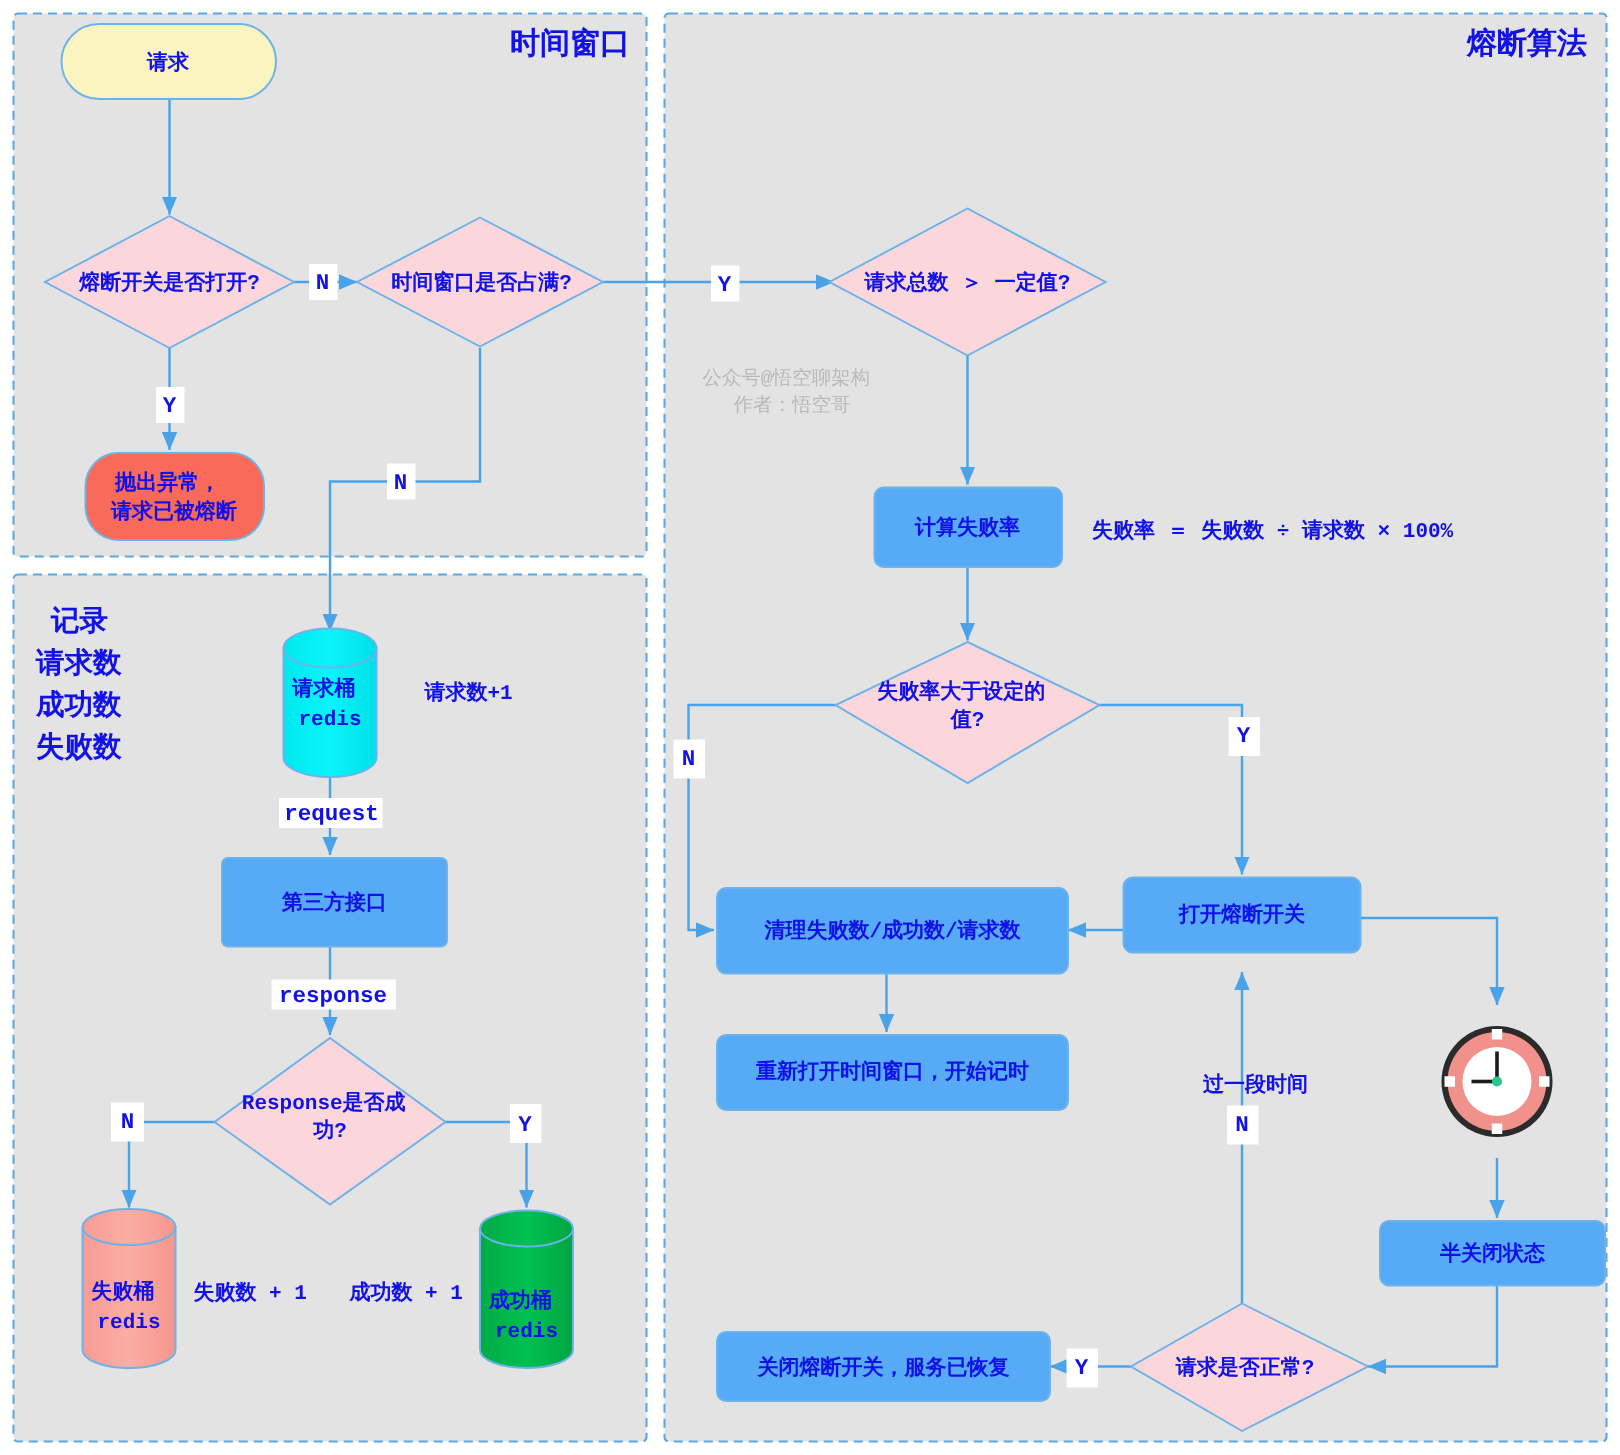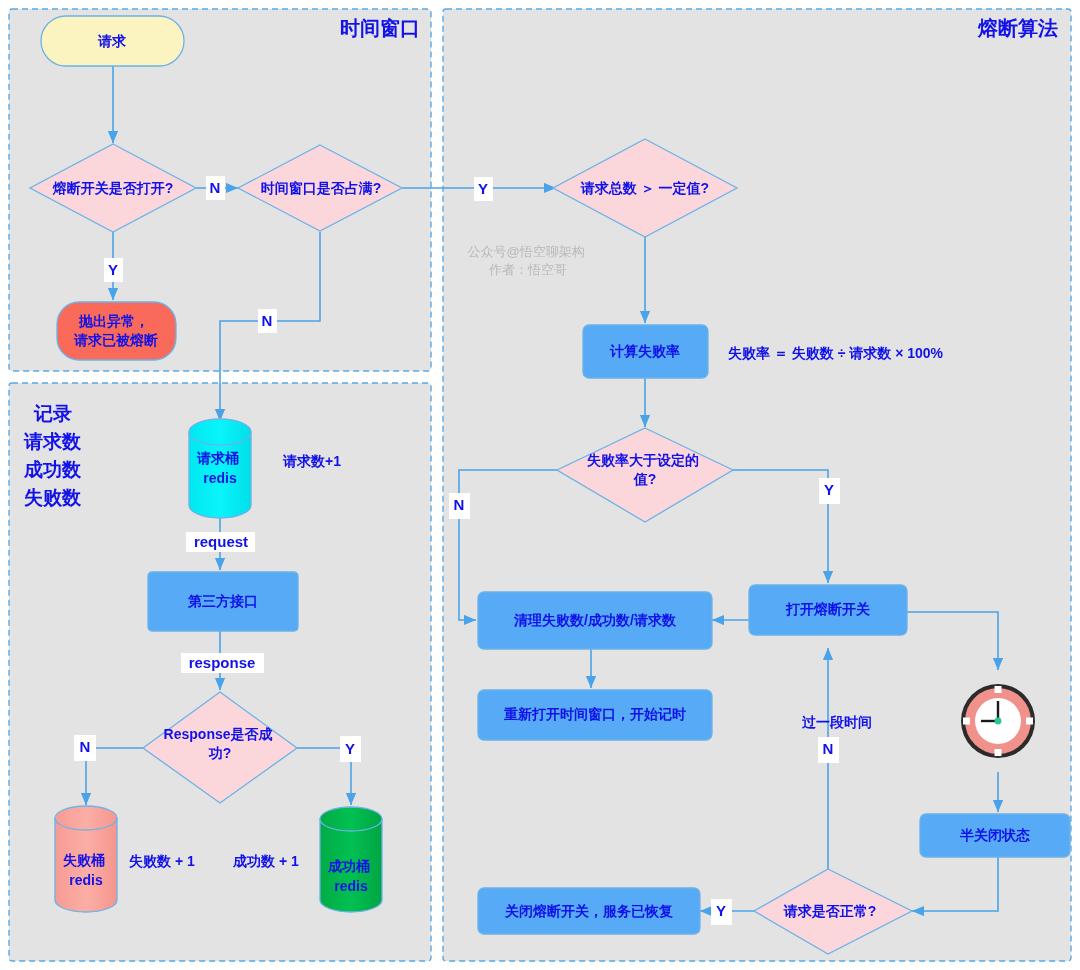--- a/index.html
+++ b/index.html
@@ -5,21 +5,21 @@
   html, body {
     margin: 0;
     padding: 0;
     background: #ffffff;
   }
   #root {
     position: relative;
     width: 1080px;
     height: 970px;
     background: #ffffff;
-    font-family: Liberation Sans, sans-serif;
+    font-family: Liberation Mono, monospace;
     overflow: hidden;
   }
   svg#canvas {
     position: absolute;
     left: 0;
     top: 0;
     width: 1080px;
     height: 970px;
   }
   .panel-title {

